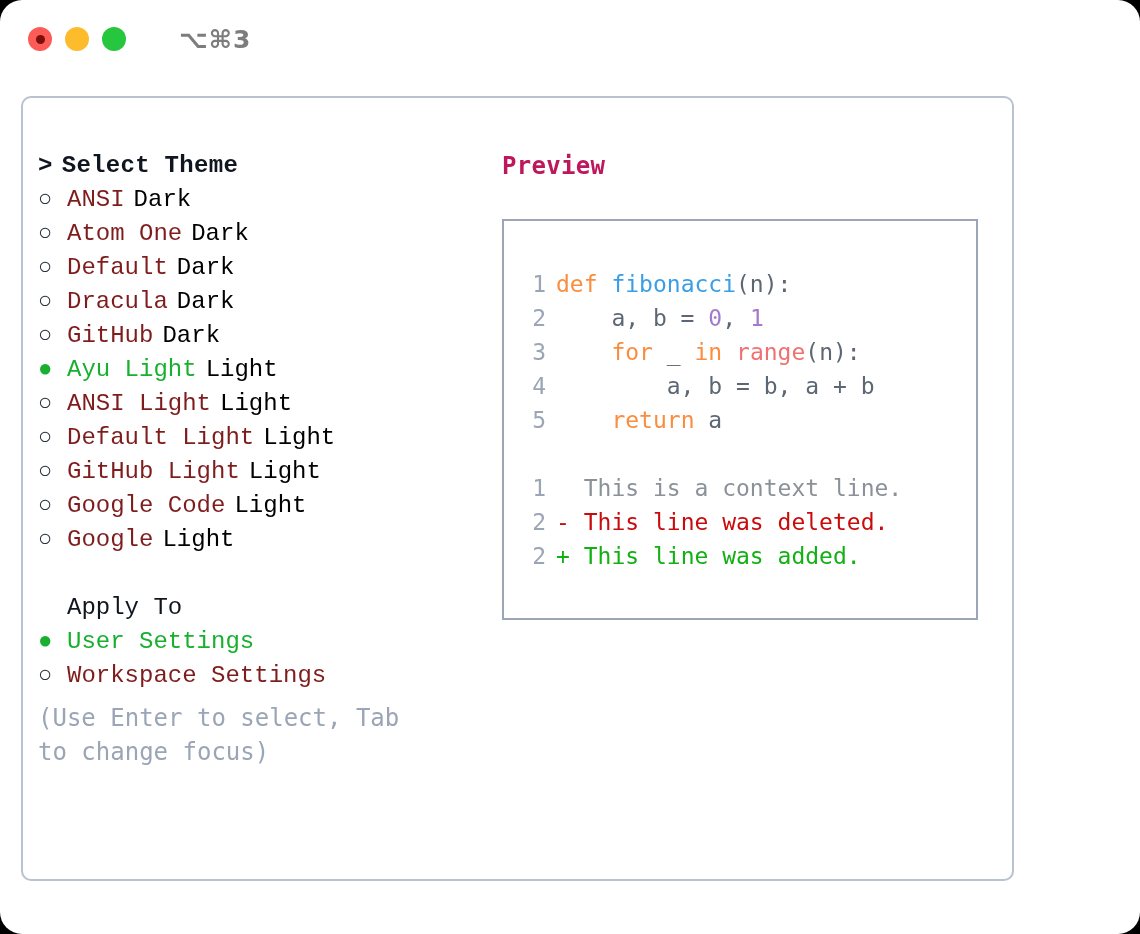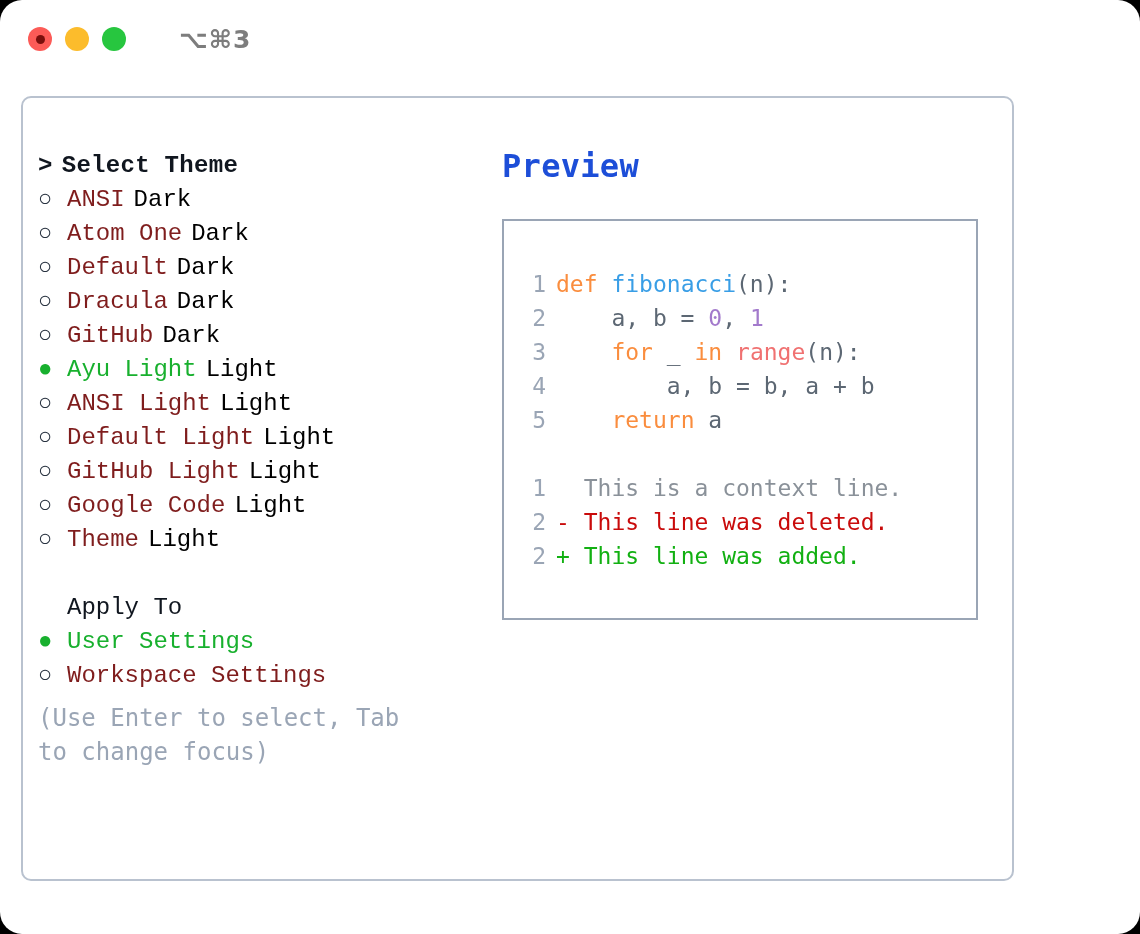--- a/index.html
+++ b/index.html
@@ -147,24 +147,24 @@
   }
 
   
   .right-pane {
     position: absolute;
     left: 479px;
     top: 51px;
     width: 490px;
   }
   .preview-title {
-    font-size: 32px;
+    font-size: 24px;
     line-height: 34px;
     font-weight: 700;
-    color: #1d4ed8;
+    color: #be185d;
     font-family: "DejaVu Sans Mono", monospace;
     letter-spacing: 0.3px;
   }
   .preview-box {
     margin-top: 36px;
     width: 476px;
     height: 401px;
     border: 2px solid #9aa5b5;
     box-sizing: border-box;
     background: #ffffff;
@@ -223,21 +223,21 @@
             <div class="row"><span class="bullet">○</span><span class="opt-label">ANSI</span><span class="tag">Dark</span></div>
             <div class="row"><span class="bullet">○</span><span class="opt-label">Atom One</span><span class="tag">Dark</span></div>
             <div class="row"><span class="bullet">○</span><span class="opt-label">Default</span><span class="tag">Dark</span></div>
             <div class="row"><span class="bullet">○</span><span class="opt-label">Dracula</span><span class="tag">Dark</span></div>
             <div class="row"><span class="bullet">○</span><span class="opt-label">GitHub</span><span class="tag">Dark</span></div>
             <div class="row"><span class="bullet sel">●</span><span class="opt-label selected">Ayu Light</span><span class="tag">Light</span></div>
             <div class="row"><span class="bullet">○</span><span class="opt-label">ANSI Light</span><span class="tag">Light</span></div>
             <div class="row"><span class="bullet">○</span><span class="opt-label">Default Light</span><span class="tag">Light</span></div>
             <div class="row"><span class="bullet">○</span><span class="opt-label">GitHub Light</span><span class="tag">Light</span></div>
             <div class="row"><span class="bullet">○</span><span class="opt-label">Google Code</span><span class="tag">Light</span></div>
-            <div class="row"><span class="bullet">○</span><span class="opt-label">Theme</span><span class="tag">Light</span></div>
+            <div class="row"><span class="bullet">○</span><span class="opt-label">Google</span><span class="tag">Light</span></div>
           </div>
 
         <div class="spacer"></div>
 
         <div class="row heading-plain">Apply To</div>
 
         <div id="apply-list">
             <div class="row"><span class="bullet sel">●</span><span class="opt-label selected">User Settings</span></div>
             <div class="row"><span class="bullet">○</span><span class="opt-label">Workspace Settings</span></div>
           </div>

